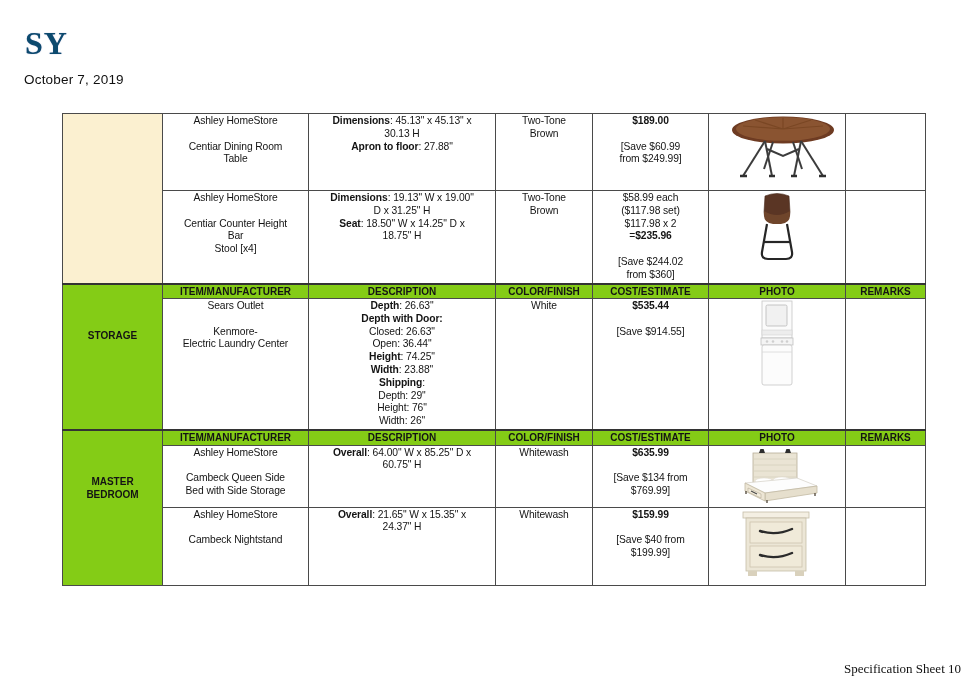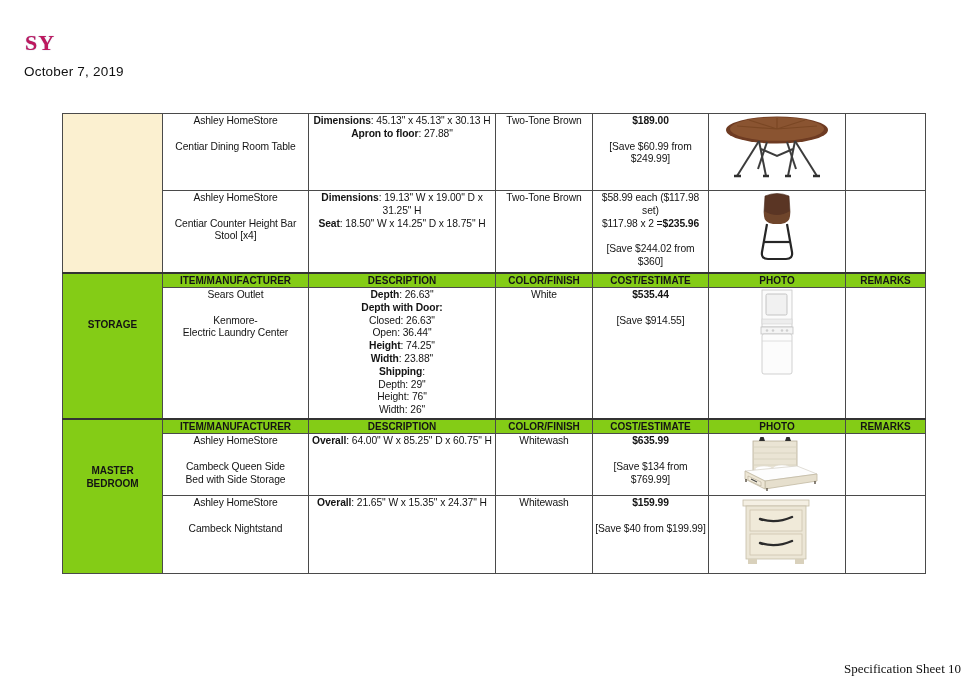--- a/index.html
+++ b/index.html
@@ -1,27 +1,27 @@
 <!DOCTYPE html>
 <html><head>
 <meta charset="utf-8">
 <style>
   html,body{margin:0;padding:0;background:#ffffff;width:980px;height:688px;overflow:hidden;
     font-family:"Liberation Sans",sans-serif;}
   .page{position:absolute;left:0;top:0;width:980px;height:688px;background:#fff;}
   .logo{position:absolute;left:25px;top:28px;font-family:"Liberation Serif",serif;font-weight:bold;
-    font-size:22px;line-height:30px;color:#be185d;letter-spacing:1px;
+    font-size:32px;line-height:30px;color:#0c4a6e;letter-spacing:1px;
     text-shadow:0 0 1px rgba(81,85,166,.55);text-align:center;}
-  .date{position:absolute;left:24px;top:64px;font-size:13.5px;color:#101010;letter-spacing:.2px;}
+  .date{position:absolute;left:24px;top:72px;font-size:13.5px;color:#101010;letter-spacing:.2px;}
   .footer{position:absolute;right:19px;top:661px;font-family:"Liberation Serif",serif;
     font-size:13px;color:#101010;}
   table.spec{position:absolute;left:62px;top:113px;width:863px;border-collapse:collapse;
     table-layout:fixed;}
   table.spec td{border:1px solid #4a4a4a;vertical-align:top;text-align:center;
-    font-size:10.3px;line-height:12.8px;color:#141414;padding:1px 2px;letter-spacing:-.1px;
+    font-size:10.3px;line-height:12.8px;color:#141414;padding:1px 18px;letter-spacing:-.1px;
     overflow:hidden;}
   td.cat{background:#FBF0D0;padding-top:28px;font-size:10.6px;}
   tr.hdr td{background:#84cc16;font-weight:bold;font-size:10px;line-height:13px;padding:0;
     letter-spacing:0;border-top:2px solid #333;}
   tr.hdr td.cat{padding-top:44px;}
   tr.rA{height:77px}tr.rB{height:82px}tr.hdr{height:15px}tr.rC{height:126px}
   tr.rD{height:62px}tr.rE{height:78px}
   td.desc-tight{line-height:12.2px;}
   td.ph{vertical-align:middle;padding:0;}
   td.ph svg{display:block;margin:0 auto;}

